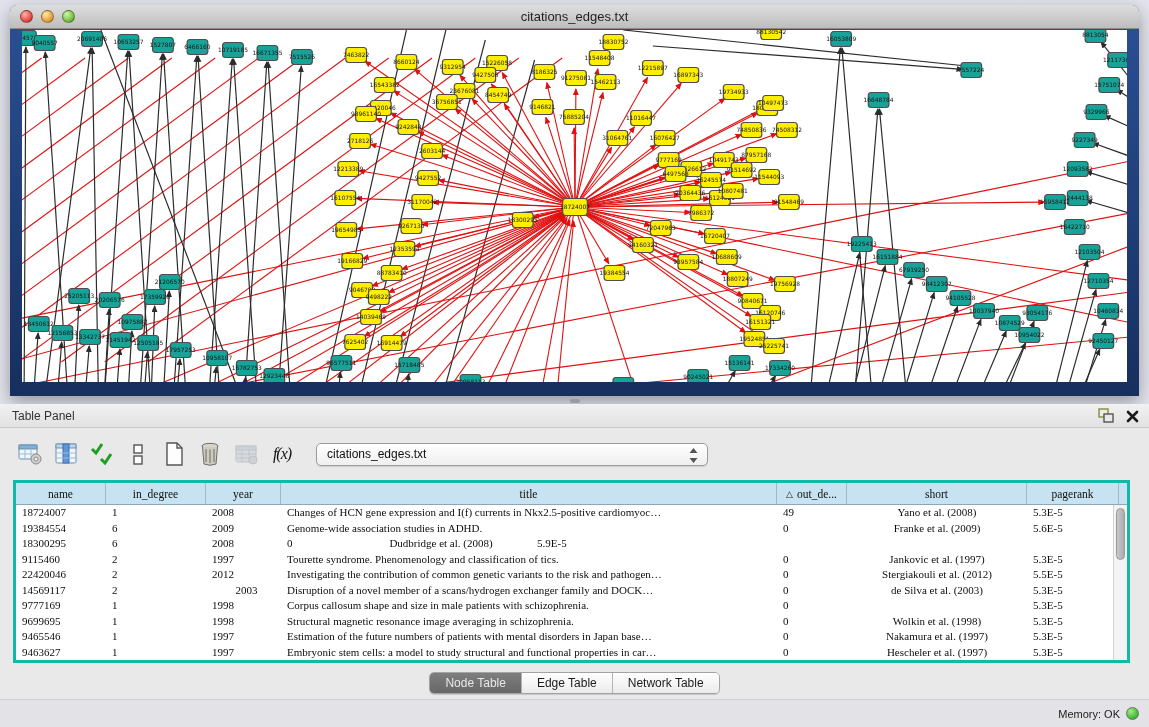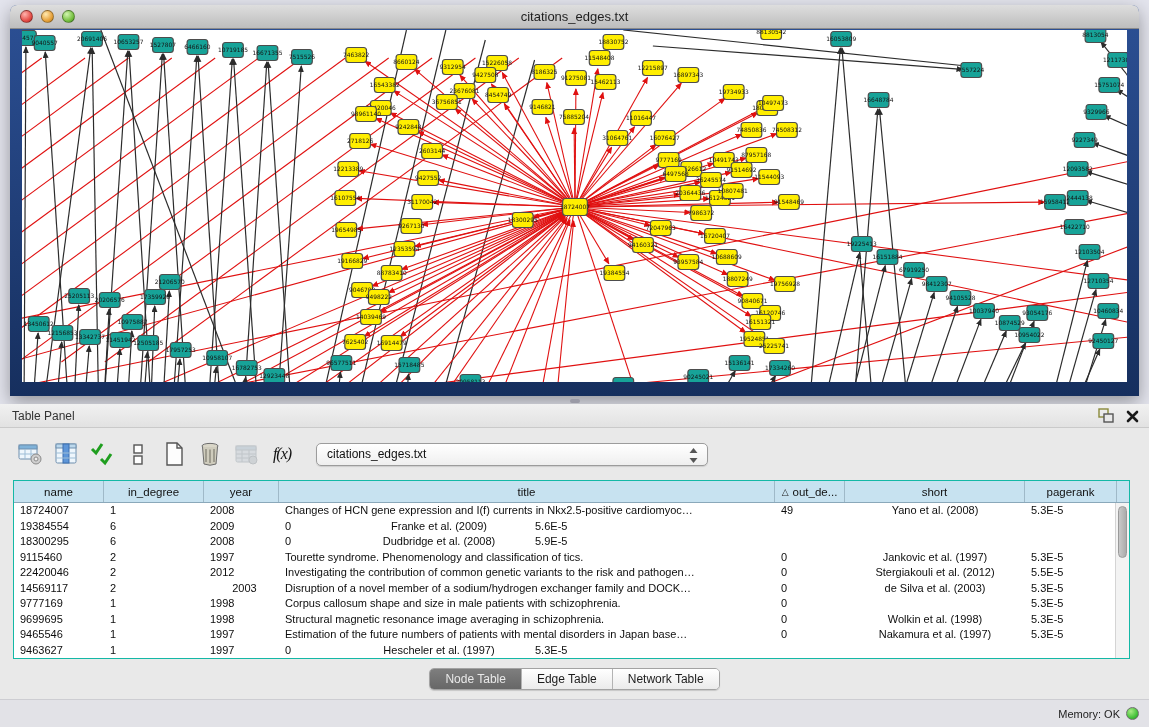--- a/index.html
+++ b/index.html
@@ -41,21 +41,21 @@
   .tbtn.dim { opacity:.42; }
   .fx { font-family:"Liberation Serif","DejaVu Serif",serif; font-style:italic;
     font-size:16px; color:#111; letter-spacing:-1px; }
   .netselect { position:relative; margin-left:14px; width:392px; height:23px;
     border:1px solid #9c9c9c; border-radius:5px; background:linear-gradient(#ffffff,#efefef);
     display:flex; align-items:center; font-size:12px; color:#111; padding-left:10px;
     box-shadow:0 1px 1px rgba(0,0,0,.12); }
   .stepper { position:absolute; right:9px; top:4px; }
 
   
-  .tablewrap { position:relative; margin-left:13px; width:1117px; border:1px solid #14b8a6; background:#fff; }
+  .tablewrap { position:relative; margin-left:13px; width:1117px; border:3px solid #14b8a6; background:#fff;font-family:Liberation Serif, serif; }
   .thead { display:flex; height:22px; background:#c7e2f0; border-bottom:1px solid #8aa8ba; }
   .th { display:flex; align-items:center; justify-content:center; font-size:11.5px; color:#111;
     border-right:1px solid #9fb9c8; overflow:hidden; white-space:nowrap; }
   .th .sort { margin-right:4px; font-size:9px; color:#222; }
   .tbody { position:relative; }
   .tr { display:flex; height:15.5px; line-height:15.5px; background:#fff; }
   .td { font-size:11px; color:#0d0d0d; overflow:hidden; white-space:nowrap; padding-left:6px; }
   .td.center { text-align:center; padding-left:0; }
   .vscroll { position:absolute; right:0; top:22px; bottom:0; width:14px;
     background:#f3f3f3; border-left:1px solid #d4d4d4; }
@@ -908,20 +908,21 @@
             <div class="td" style="width: 75px;">2008</div>
             <div class="td" style="width: 496px;">Changes of HCN gene expression and I(f) currents in Nkx2.5-positive cardiomyoc…</div>
             <div class="td" style="width: 70px;">49</div>
             <div class="td center" style="width: 180px;">Yano et al. (2008)</div>
             <div class="td" style="width: 92px;">5.3E-5</div>
           </div>
           <div class="tr">
             <div class="td" style="width: 90px;">19384554</div>
             <div class="td" style="width: 100px;">6</div>
             <div class="td" style="width: 75px;">2009</div>
+            <div class="td" style="width: 496px;">Genome-wide association studies in ADHD.</div>
             <div class="td" style="width: 70px;">0</div>
             <div class="td center" style="width: 180px;">Franke et al. (2009)</div>
             <div class="td" style="width: 92px;">5.6E-5</div>
           </div>
           <div class="tr">
             <div class="td" style="width: 90px;">18300295</div>
             <div class="td" style="width: 100px;">6</div>
             <div class="td" style="width: 75px;">2008</div>
             <div class="td" style="width: 70px;">0</div>
             <div class="td center" style="width: 180px;">Dudbridge et al. (2008)</div>
@@ -942,21 +943,21 @@
             <div class="td" style="width: 75px;">2012</div>
             <div class="td" style="width: 496px;">Investigating the contribution of common genetic variants to the risk and pathogen…</div>
             <div class="td" style="width: 70px;">0</div>
             <div class="td center" style="width: 180px;">Stergiakouli et al. (2012)</div>
             <div class="td" style="width: 92px;">5.5E-5</div>
           </div>
           <div class="tr">
             <div class="td" style="width: 90px;">14569117</div>
             <div class="td" style="width: 100px;">2</div>
             <div class="td" style="width: 75px; text-align: center;">2003</div>
-            <div class="td" style="width: 496px;">Disruption of a novel member of a sodium/hydrogen exchanger family and DOCK…</div>
+            <div class="td" style="width: 496px;">Disruption of a novel member of a scans/hydrogen exchanger family and DOCK…</div>
             <div class="td" style="width: 70px;">0</div>
             <div class="td center" style="width: 180px;">de Silva et al. (2003)</div>
             <div class="td" style="width: 92px;">5.3E-5</div>
           </div>
           <div class="tr">
             <div class="td" style="width: 90px;">9777169</div>
             <div class="td" style="width: 100px;">1</div>
             <div class="td" style="width: 75px;">1998</div>
             <div class="td" style="width: 496px;">Corpus callosum shape and size in male patients with schizophrenia.</div>
             <div class="td" style="width: 70px;">0</div>
@@ -978,20 +979,21 @@
             <div class="td" style="width: 75px;">1997</div>
             <div class="td" style="width: 496px;">Estimation of the future numbers of patients with mental disorders in Japan base…</div>
             <div class="td" style="width: 70px;">0</div>
             <div class="td center" style="width: 180px;">Nakamura et al. (1997)</div>
             <div class="td" style="width: 92px;">5.3E-5</div>
           </div>
           <div class="tr">
             <div class="td" style="width: 90px;">9463627</div>
             <div class="td" style="width: 100px;">1</div>
             <div class="td" style="width: 75px;">1997</div>
+            <div class="td" style="width: 496px;">Embryonic stem cells: a model to study structural and functional properties in car…</div>
             <div class="td" style="width: 70px;">0</div>
             <div class="td center" style="width: 180px;">Hescheler et al. (1997)</div>
             <div class="td" style="width: 92px;">5.3E-5</div>
           </div>
         </div>
       <div class="vscroll">
         <div class="vthumb"></div>
       </div>
     </div>
 

